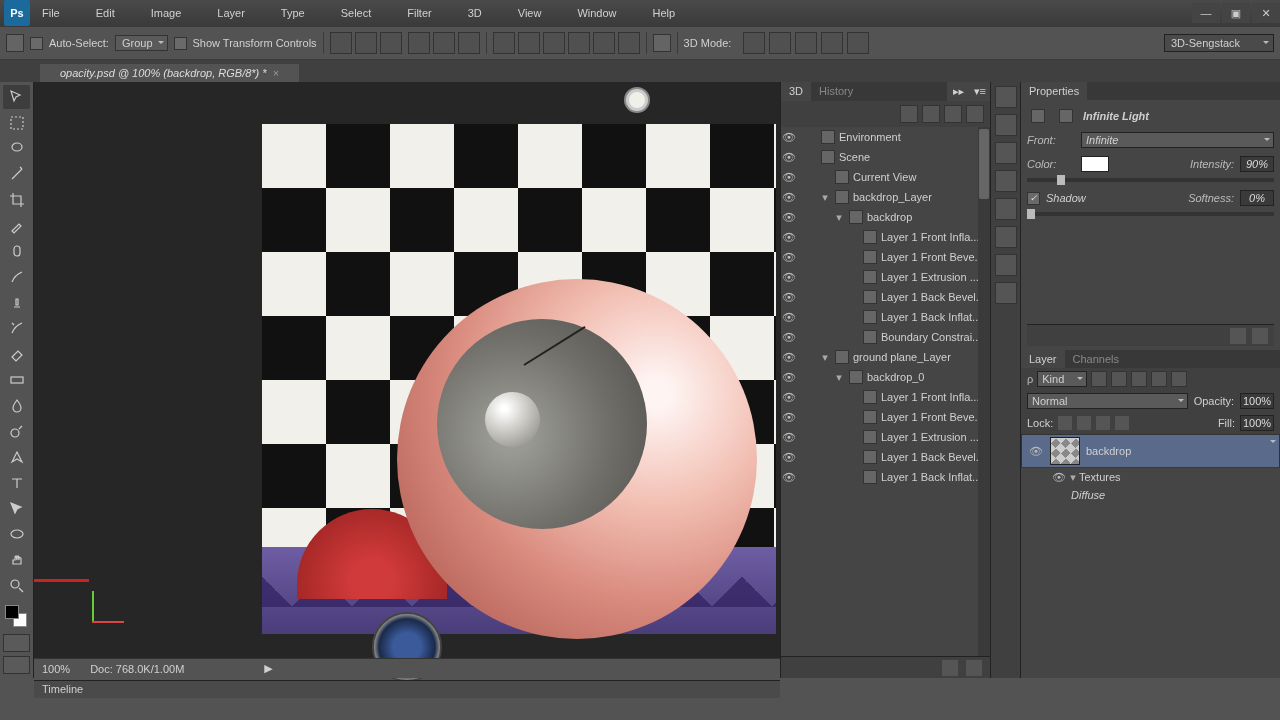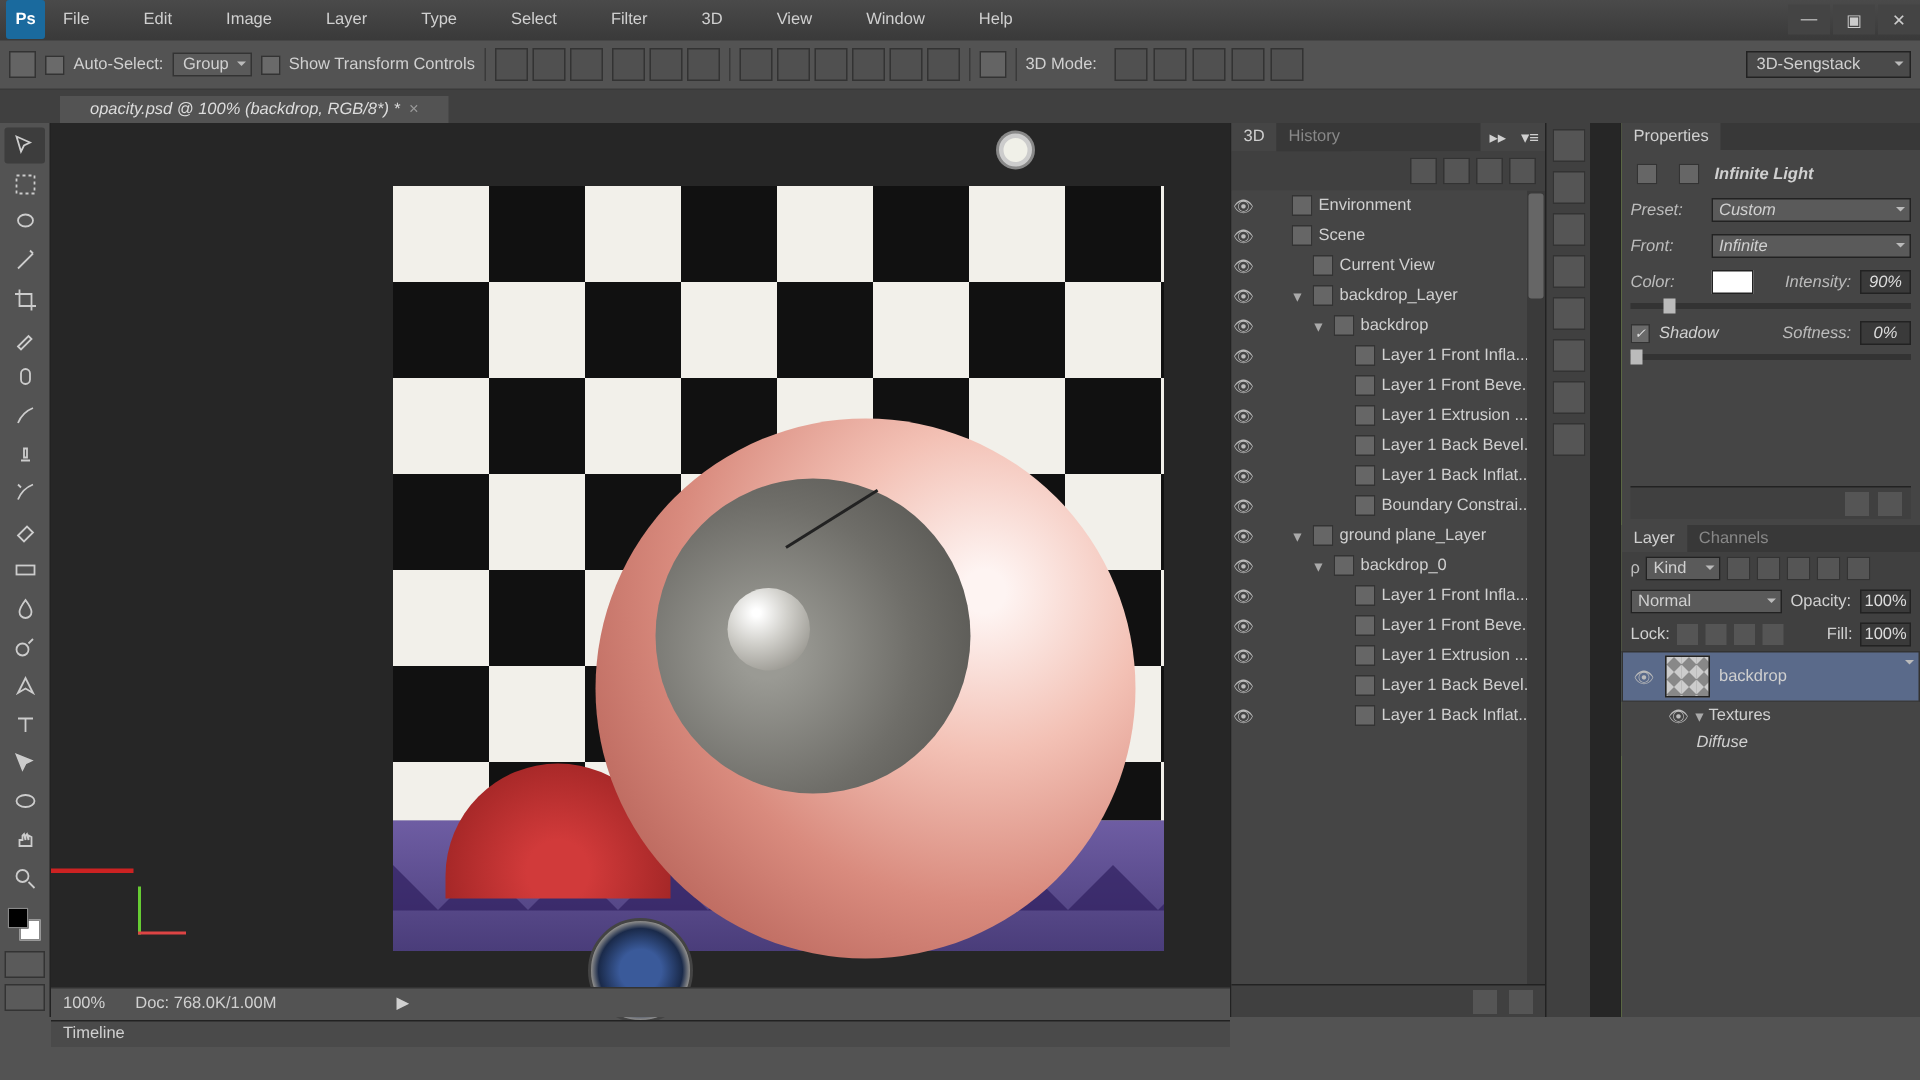--- a/index.html
+++ b/index.html
@@ -80,21 +80,21 @@
 .tree { flex: 1; overflow: hidden; background: #454545; position:relative;}
 .tree-row { display: flex; align-items: center; height: 20px; padding-right: 4px; }
 .eye { width: 16px; text-align: center; color: #bbb; }
 .tw { width: 12px; text-align: center; color: #aaa; }
 .ticon { width: 14px; height: 14px; background: #666; margin: 0 4px; border:1px solid #333; flex-shrink:0;}
 .tree-scrolltrack { position:absolute; right:0; top:0; bottom:0; width:12px; background:#3a3a3a;}
 .tree-scrollthumb { position:absolute; right:1px; top:2px; width:10px; height:70px; background:#666; border-radius:2px;}
 .tree-foot { height: 22px; background:#404040; display:flex; justify-content:flex-end; gap:8px; padding:3px 8px; border-top:1px solid #222;}
 .tree-foot div { width:16px; height:16px; background:#555;}
 
-.rpanels2 { width: 200px; background: #bef264; border-left: 1px solid #222; display: flex; flex-direction: column; margin-left: 20px; }
+.rpanels2 { width: 260px; background: #bef264; border-left: 1px solid #222; display: flex; flex-direction: column; }
 .props-body { padding: 4px 6px; background:#454545;}
 .prop-row { display: flex; align-items: center; height: 24px; gap: 6px; font-style: italic; }
 .prop-row label { width: 48px; color: #bbb; }
 .prop-sel { flex:1; background: #5a5a5a; border: 1px solid #222; padding: 1px 4px; position: relative; }
 .prop-sel::after { content:""; position:absolute; right:3px; top:5px; border:3px solid transparent; border-top-color:#bbb;}
 .color-sw { width: 28px; height: 16px; background: #fff; border: 1px solid #222; }
 .num-in { width: 34px; background: #3a3a3a; border: 1px solid #222; color: #ddd; padding: 1px 2px; text-align:center;}
 .slider { height: 4px; background: #333; margin: 2px 0 4px; position: relative; }
 .slider .th { position: absolute; top: -3px; width: 8px; height: 10px; background: #bbb; }
 .chk-on { width:13px;height:13px;background:#6a6a6a;border:1px solid #333;display:inline-flex;align-items:center;justify-content:center;}
@@ -497,24 +497,20 @@
     <div class="panel-tab">
         <span>Properties</span>
       </div>
     <div class="props-body" style="height:250px;display:flex;flex-direction:column">
       <div class="prop-row">
         <div class="ticon"></div>
         <div class="ticon"></div>
         <b>Infinite Light</b>
       </div>
       <div class="prop-row">
-        <label>Preset:</label>
-        <span class="prop-sel">Custom</span>
-      </div>
-      <div class="prop-row">
         <label>Front:</label>
         <span class="prop-sel">Infinite</span>
       </div>
       <div class="prop-row">
         <label>Color:</label>
         <span class="color-sw"></span>
         <label style="margin-left:auto;width:auto">Intensity:</label>
         <span class="num-in">90%</span>
       </div>
       <div class="slider">

